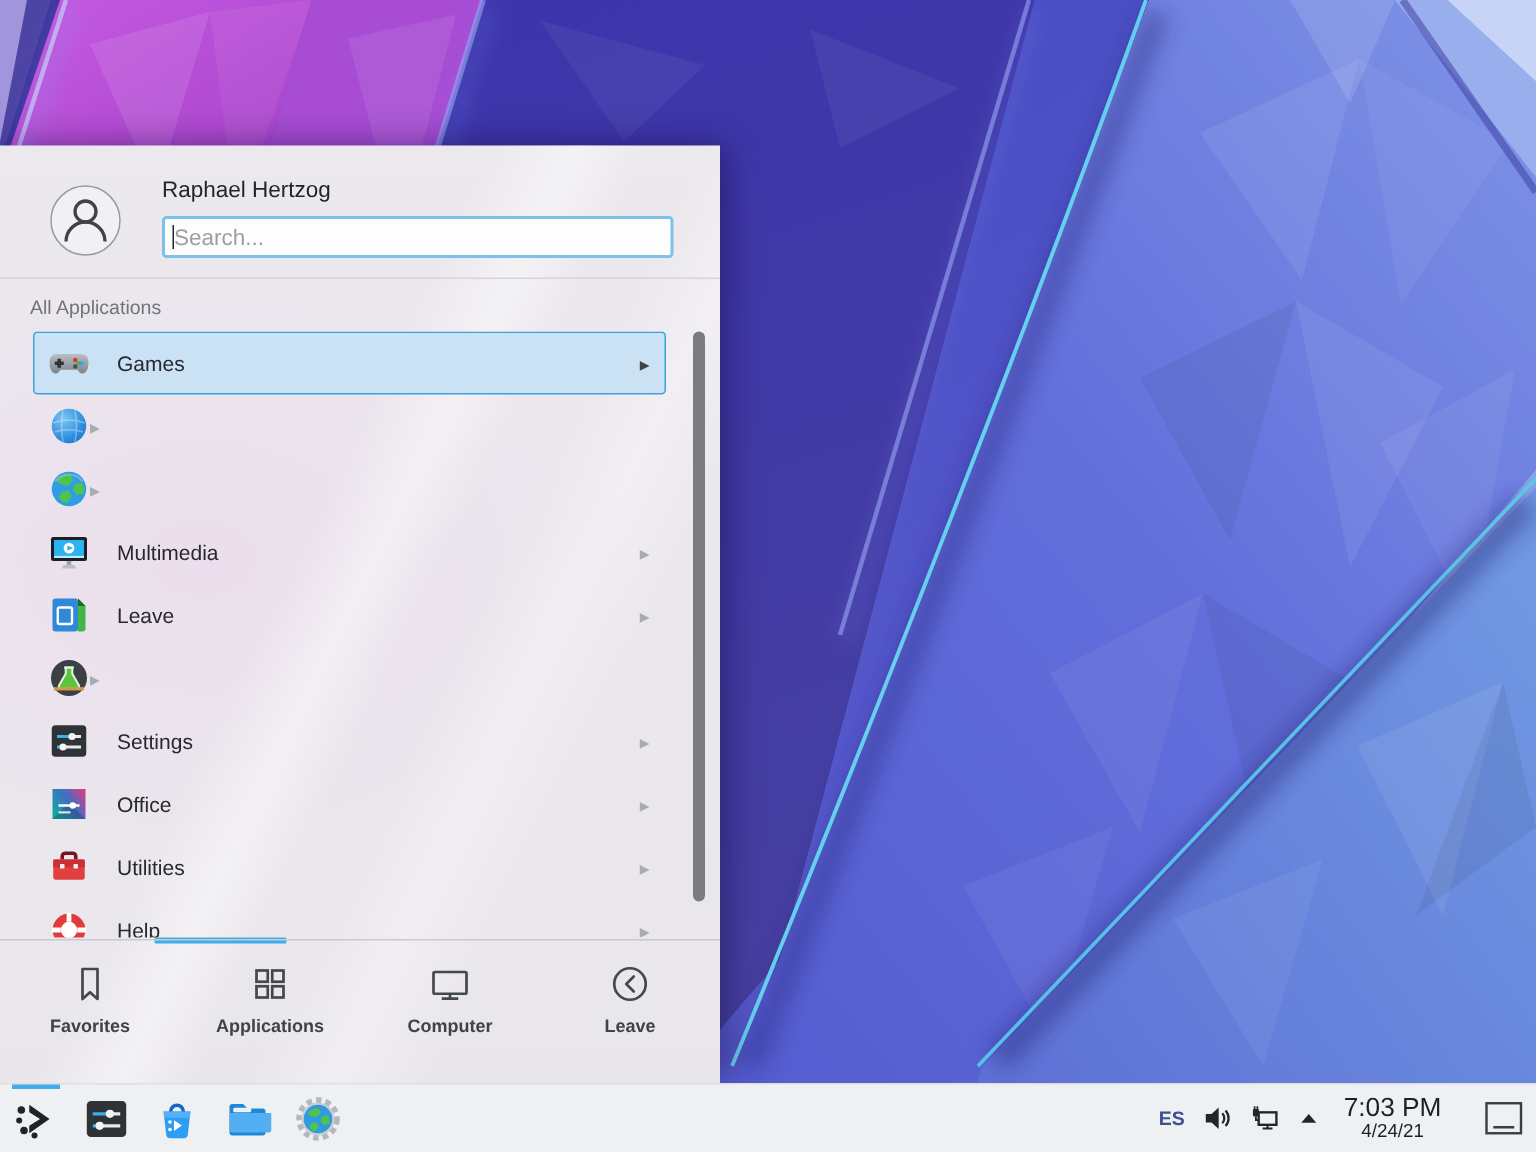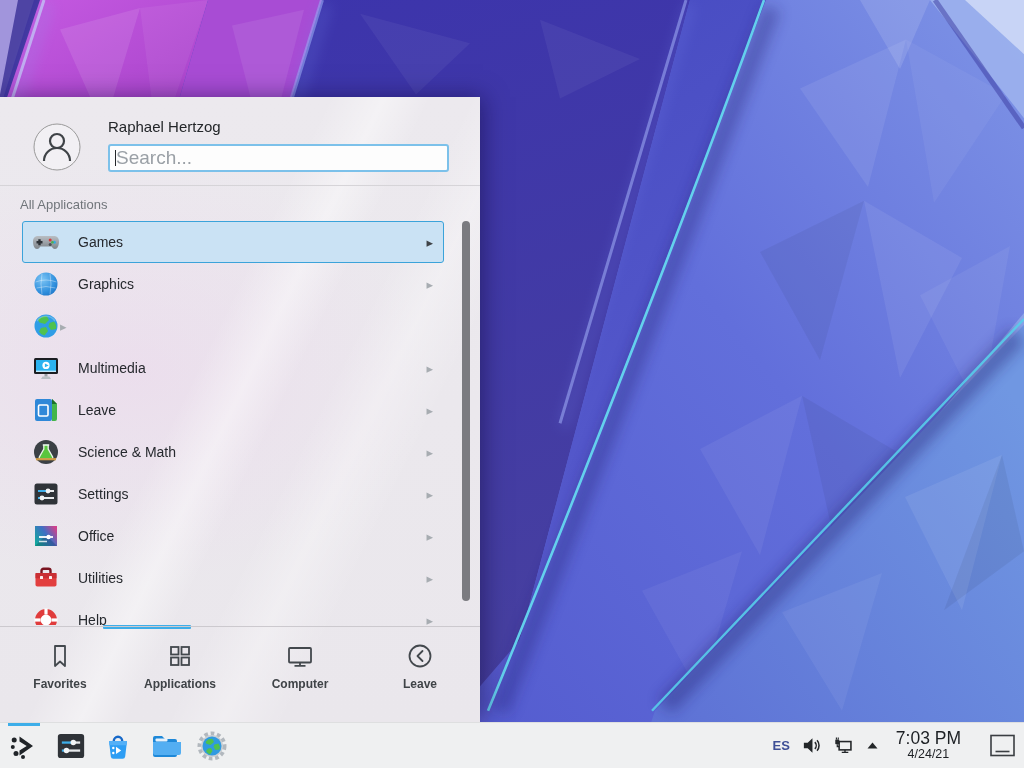--- a/index.html
+++ b/index.html
@@ -13,21 +13,21 @@
       linear-gradient(116deg, rgba(255,255,255,0) 42%, rgba(255,255,255,.42) 49%, rgba(255,255,255,0) 55%),
       linear-gradient(116deg, rgba(255,255,255,0) 60%, rgba(255,255,255,.30) 67%, rgba(255,255,255,0) 75%),
       radial-gradient(420px 300px at 28% 44%, rgba(236,206,236,.38), rgba(236,206,236,0) 70%),
       linear-gradient(#ece9ee,#eae7ec);
     box-shadow:3px 0 22px rgba(15,8,60,.5);}
   .lc-header{position:absolute;left:0;top:0;width:100%;height:88px;border-bottom:1px solid #d6d4d8;}
   .avatar{position:absolute;left:33px;top:26px;width:48px;height:48px;border-radius:50%;}
   .user-name{position:absolute;left:108px;top:21px;font-size:15px;color:#232629;}
   .search-wrap{position:absolute;left:108px;top:47px;width:341px;height:28px;}
   .search-wrap input{width:100%;height:100%;box-sizing:border-box;border:2px solid #7cc1ea;
-    border-radius:3px;background:#fdfdfd;padding:0 6px;font-size:19px;color:#232629;outline:none;
+    border-radius:3px;background:#fdfdfd;padding:0 6px;font-size:15px;color:#232629;outline:none;
     font-family:"Liberation Sans",sans-serif;}
   .search-wrap input::placeholder{color:#9aa0a6;}
   .search-caret{position:absolute;left:7px;top:6px;width:1px;height:16px;background:#232629;}
   .section-label{position:absolute;left:20px;top:100px;font-size:13px;color:#70757a;}
 
   .menu-list{position:absolute;left:0;top:124px;width:100%;height:404px;overflow:hidden;}
   .menu-row{height:42px;margin:0 36px 0 22px;border:1px solid transparent;border-radius:3px;
     display:flex;align-items:center;padding:0 8px 0 9px;box-sizing:border-box;}
   .menu-row.selected{background:#cae2f4;border-color:#3ba3da;}
   .mi-icon{width:28px;height:28px;flex:none;}
@@ -187,21 +187,20 @@
                 <radialGradient id="sp1" cx="0.35" cy="0.3" r="0.95">
                   <stop offset="0" stop-color="#7cc4f4"></stop>
                   <stop offset="0.6" stop-color="#2f8fdd"></stop>
                   <stop offset="1" stop-color="#1565b8"></stop>
                 </radialGradient>
               </defs>
               <circle cx="14" cy="14" r="11.5" fill="url(#sp1)"></circle>
               <path d="M3.5 12 Q14 8 24.5 12 M4.5 18 Q14 15 23.5 18 M10 3.6 Q8 14 10 24.4 M18 3.6 Q20 14 18 24.4" stroke="rgba(255,255,255,0.35)" fill="none" stroke-width="1"></path>
             </svg>
           </span>
-          <span class="mi-label">Graphics</span>
           <span class="mi-arrow">▸</span>
         </div>
         <div class="menu-row">
           <span class="mi-icon">
             <svg viewBox="0 0 28 28">
               <circle cx="14" cy="14" r="11.5" fill="#2f9de6"></circle>
               <path d="M6 8 Q10 3.5 15 4.5 L17 8 L13 12 L7.5 10.5 Z" fill="#4fc24f"></path>
               <path d="M17.5 11 L22 9.5 Q25 13 24 17 L19 18 L16.5 14.5 Z" fill="#4fc24f"></path>
               <path d="M9 16 L14 15 L16 19 L12.5 23.5 Q8.5 22.5 7 19.5 Z" fill="#4fc24f"></path>
               <path d="M5 9 A11 11 0 0 1 23 9" stroke="rgba(255,255,255,0.25)" fill="none" stroke-width="1.4"></path>
@@ -238,21 +237,20 @@
         </div>
         <div class="menu-row">
           <span class="mi-icon">
             <svg viewBox="0 0 28 28">
               <circle cx="14" cy="14" r="12" fill="#3b4045"></circle>
               <path d="M11.8 7 v4.2 l-4.4 7.6 a1.6 1.6 0 0 0 1.4 2.4 h10.4 a1.6 1.6 0 0 0 1.4-2.4 l-4.4-7.6 V7" fill="#5ac63e" stroke="#e8f4e8" stroke-width="1.3"></path>
               <path d="M10.8 7 h6.4" stroke="#e8f4e8" stroke-width="1.6"></path>
               <path d="M4 21.2 h20" stroke="#cf9a45" stroke-width="2.2"></path>
             </svg>
           </span>
-          <span class="mi-label">Science &amp; Math</span>
           <span class="mi-arrow">▸</span>
         </div>
         <div class="menu-row">
           <span class="mi-icon">
             <svg viewBox="0 0 28 28">
               <rect x="2.5" y="3.5" width="23" height="21" rx="2.5" fill="#2f3338"></rect>
               <path d="M6 11 h10" stroke="#3daee9" stroke-width="2"></path>
               <path d="M16 11 h6" stroke="#e8eaec" stroke-width="2"></path>
               <circle cx="16" cy="11" r="2.4" fill="#f2f4f5"></circle>
               <path d="M6 18 h4" stroke="#3daee9" stroke-width="2"></path>

